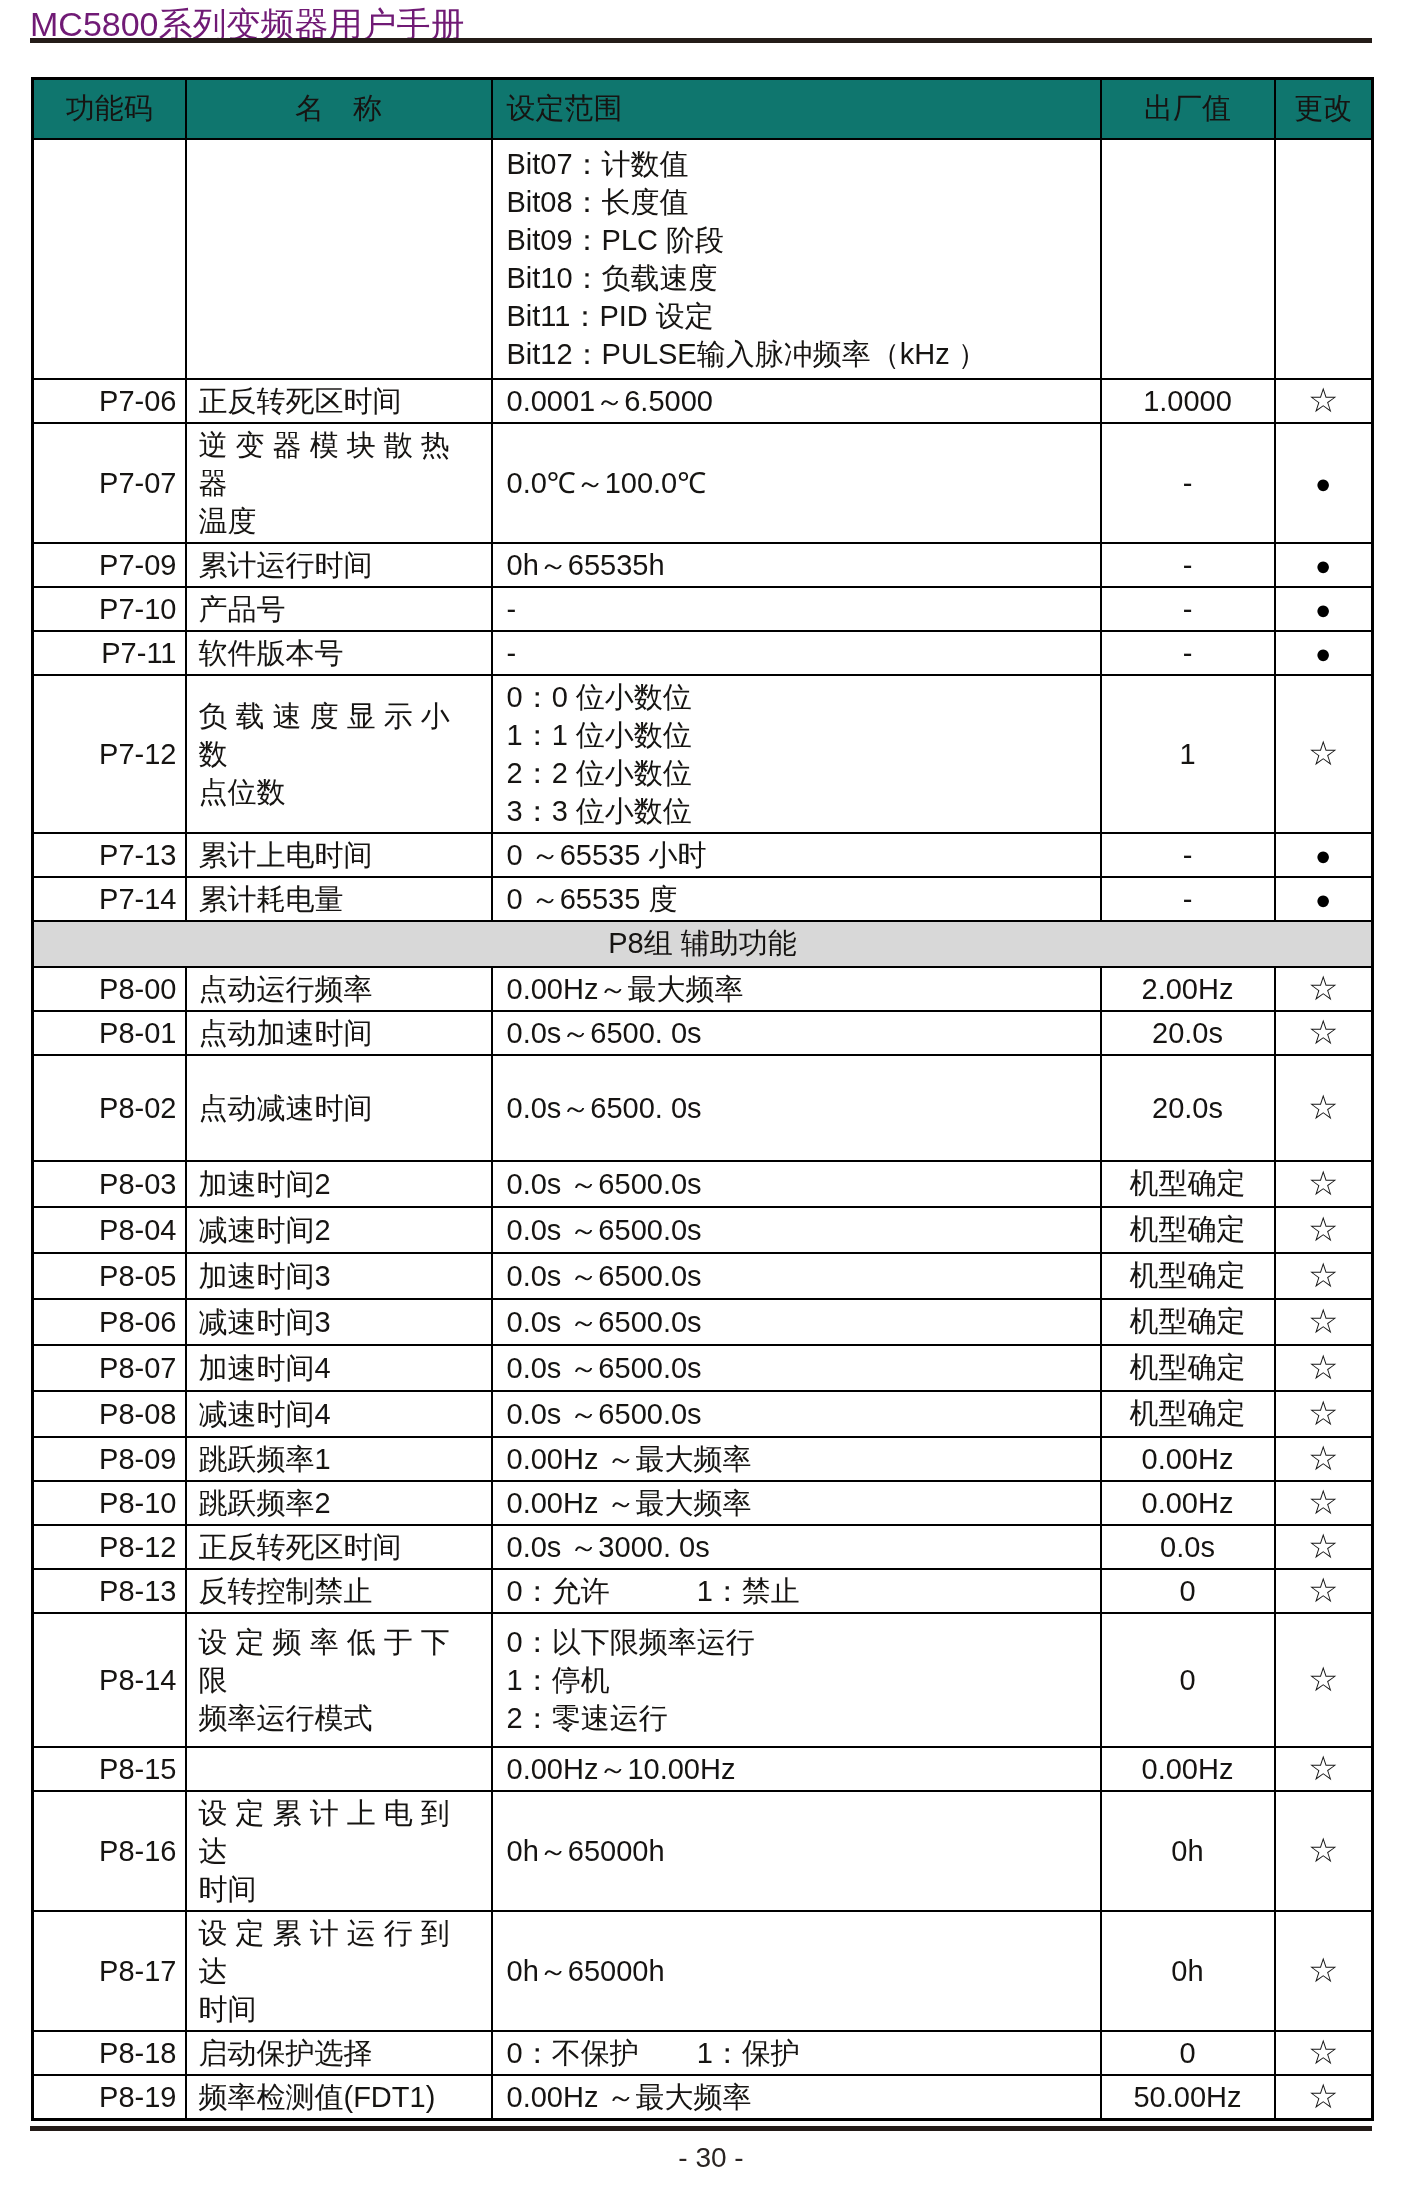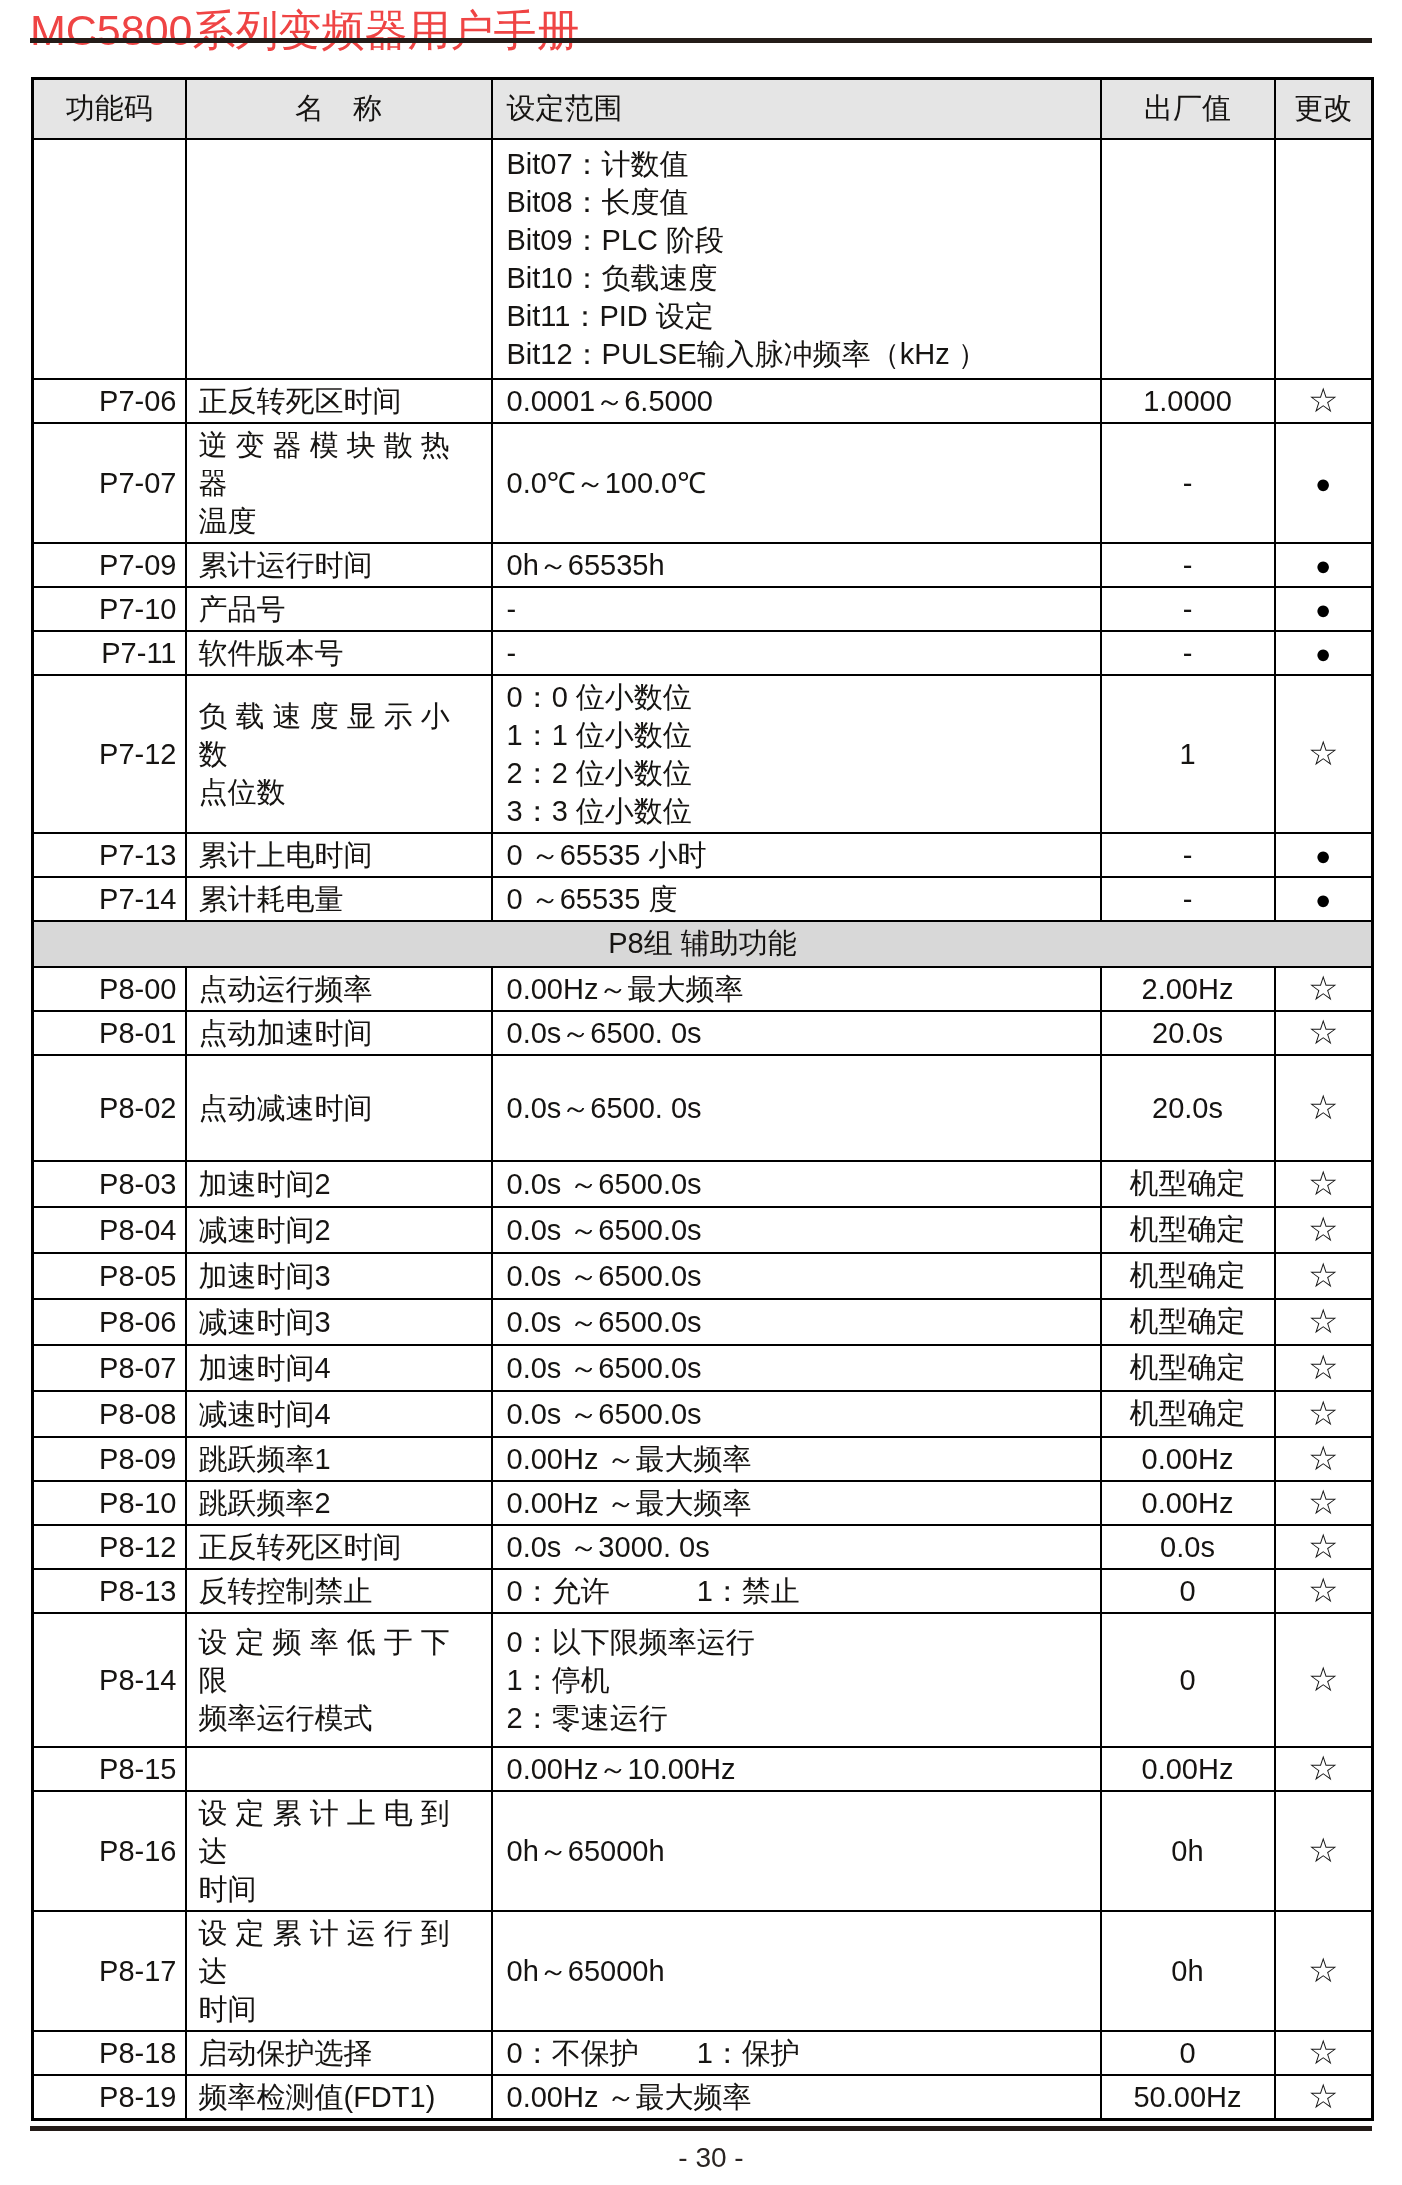--- a/index.html
+++ b/index.html
@@ -2,41 +2,41 @@
 <html><head>
 <meta charset="utf-8">
 <style>
   html,body{margin:0;padding:0;}
   body{
     width:1402px;height:2185px;position:relative;background:#ffffff;
     font-family:"Liberation Sans", sans-serif;color:#161412;
     -webkit-font-smoothing:antialiased;
   }
   .page-title{
-    position:absolute;left:30px;top:2px;font-size:43px;color:#ef4444;
+    position:absolute;left:30px;top:2px;font-size:34px;color:#701a75;
     letter-spacing:0px;white-space:nowrap;
   }
   .title-rule{
     position:absolute;left:30px;top:38px;width:1342px;height:5px;background:#241c18;
   }
   table.param{
     position:absolute;left:31px;top:77px;width:1340px;
     border-collapse:collapse;table-layout:fixed;
     border:3px solid #000;
   }
   .param th,.param td{
     border:2px solid #000;
     font-weight:normal;
     font-size:29px;
     padding:2px 8px;
     vertical-align:middle;
     overflow:hidden;
   }
   .param th{
-    background:#e5e5e5;
+    background:#0f766e;
     height:54px;
   }
   th.h-code,th.h-def,th.h-chg{text-align:center;}
   th.h-name{text-align:center;}
   th.h-range{text-align:left;padding-left:14px;}
   td.c-code{text-align:right;white-space:nowrap;}
   td.c-name{text-align:left;padding-left:12px;white-space:pre-line;line-height:38px;}
   td.c-range{text-align:left;padding-left:14px;white-space:pre-line;line-height:38px;}
   td.c-def{text-align:center;white-space:nowrap;}
   td.c-chg{text-align:center;}

